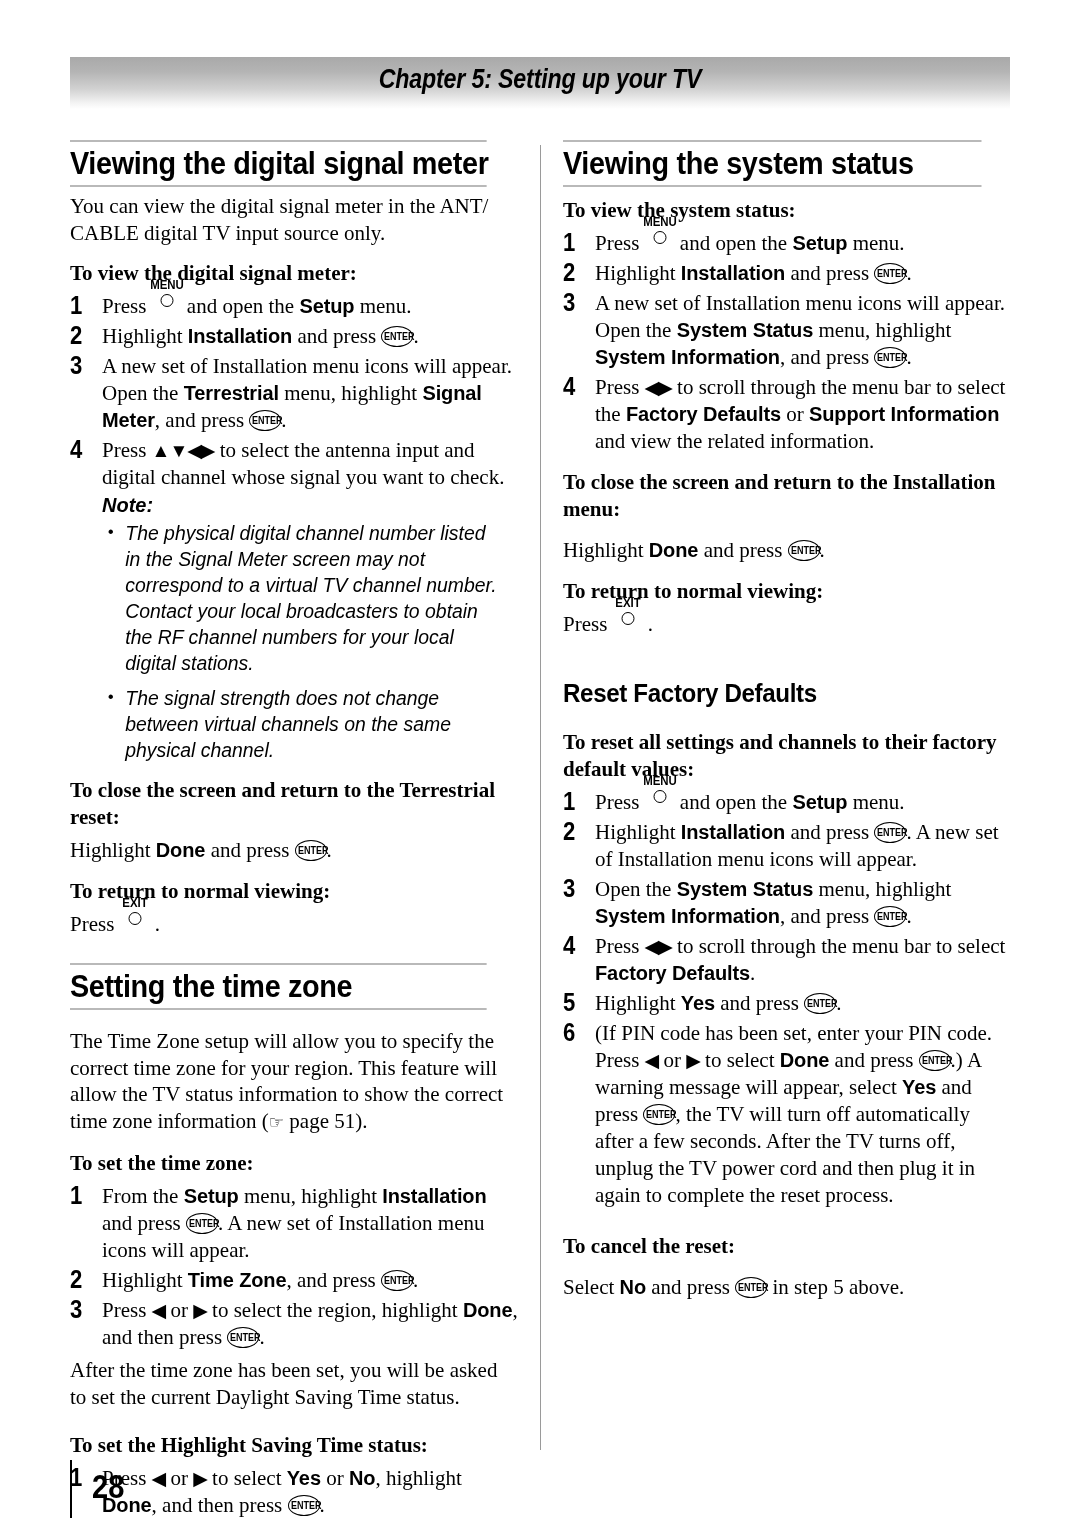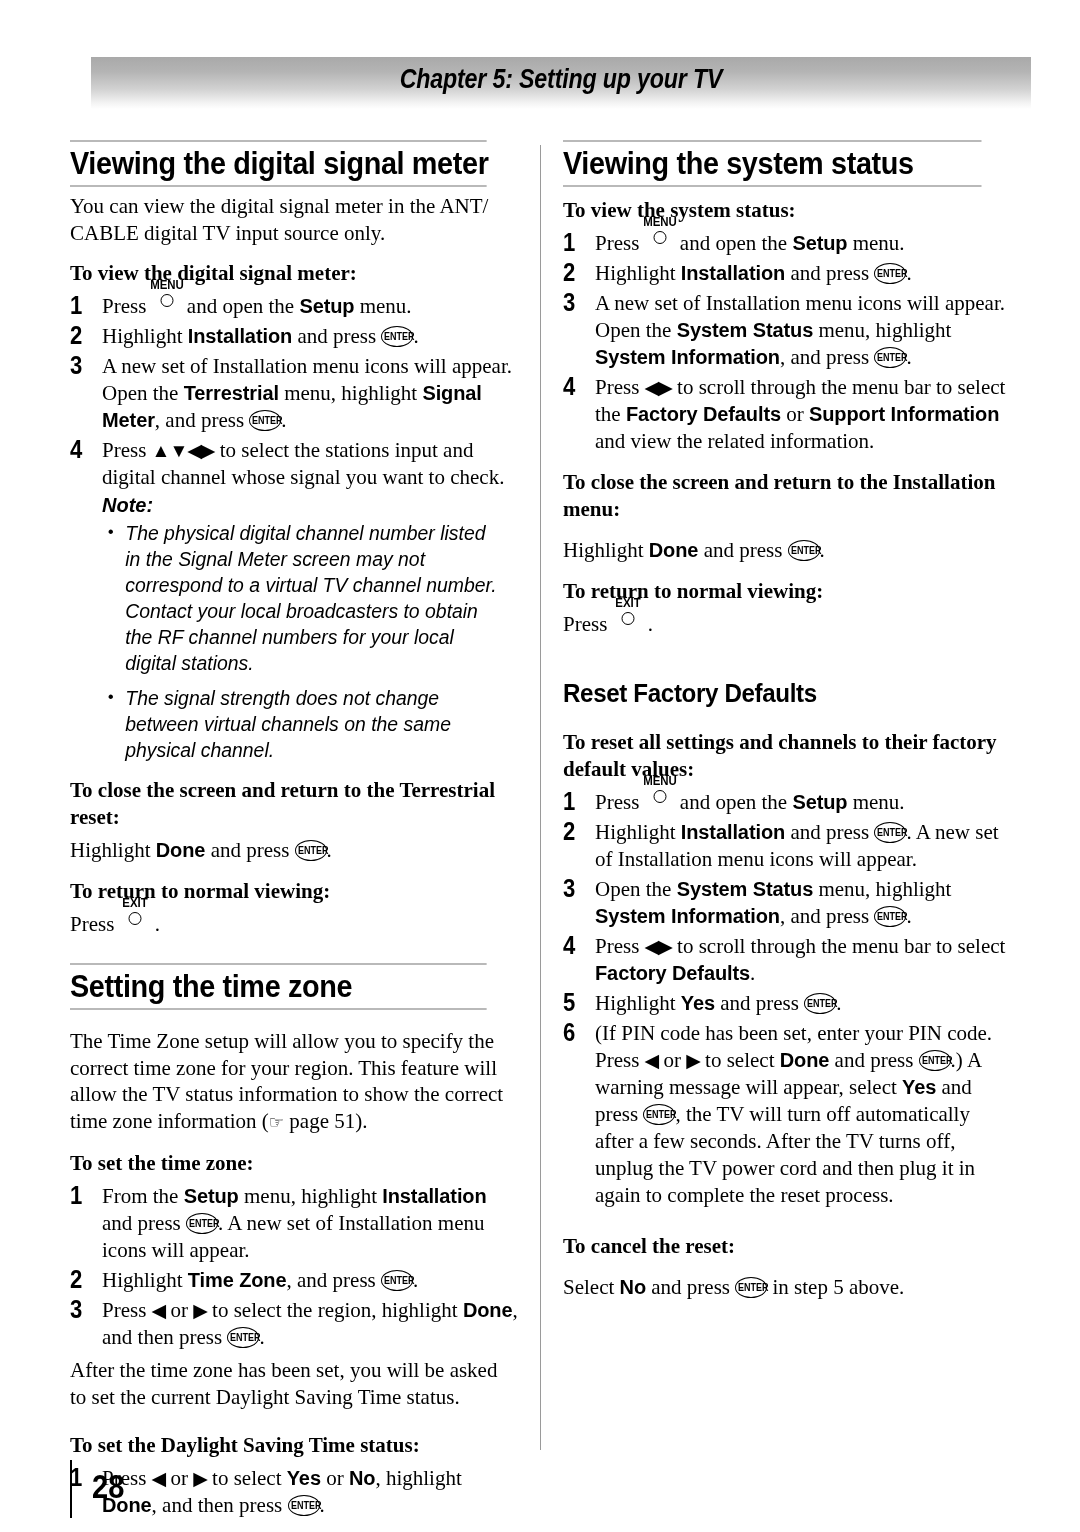--- a/index.html
+++ b/index.html
@@ -17,21 +17,20 @@
   }
 
   
   .chapter-band {
     position: absolute;
     left: 70px;
     top: 57px;
     width: 940px;
     height: 52px;
     background: linear-gradient(to bottom, #a9a9a9 0%, #b4b4b4 28%, #d2d2d2 62%, #f3f3f3 88%, #ffffff 100%);
-    margin-left: 21px;
   }
   .chapter-title {
     position: absolute;
     left: 0;
     top: 0;
     width: 100%;
     text-align: center;
     font-family: "Liberation Sans Narrow", "Liberation Sans", sans-serif;
     font-weight: bold;
     font-style: italic;
@@ -284,21 +283,21 @@
     <li>
       <span class="num">2</span>
       <span>Highlight </span><span class="ui">Installation</span><span> and press </span><span class="key-enter"><span class="eoval"></span><span class="etext">ENTER</span></span><span>.</span>
     </li>
     <li>
       <span class="num">3</span>
       <span>A new set of Installation menu icons will appear. Open the </span><span class="ui">Terrestrial</span><span> menu, highlight </span><span class="ui">Signal Meter</span><span>, and press </span><span class="key-enter"><span class="eoval"></span><span class="etext">ENTER</span></span><span>.</span>
     </li>
     <li>
       <span class="num">4</span>
-      <span>Press </span><span class="arrow">▲</span><span class="arrow">▼</span><span class="arrow">◀</span><span class="arrow">▶</span><span> to select the stations input and digital channel whose signal you want to check.</span>
+      <span>Press </span><span class="arrow">▲</span><span class="arrow">▼</span><span class="arrow">◀</span><span class="arrow">▶</span><span> to select the antenna input and digital channel whose signal you want to check.</span>
 
       <div class="note-label">Note:</div>
       <ul class="note-list">
         <li>
           <span class="bullet">•</span>
           <span>The physical digital channel number listed in the Signal Meter screen may not correspond to a virtual TV channel number. Contact your local broadcasters to obtain the RF channel numbers for your local digital stations.</span>
         </li>
         <li>
           <span class="bullet">•</span>
           <span>The signal strength does not change between virtual channels on the same physical channel.</span>
@@ -329,21 +328,21 @@
       <span>Highlight </span><span class="ui">Time Zone</span><span>, and press </span><span class="key-enter"><span class="eoval"></span><span class="etext">ENTER</span></span><span>.</span>
     </li>
     <li>
       <span class="num">3</span>
       <span>Press </span><span class="arrow">◀</span><span> or </span><span class="arrow">▶</span><span> to select the region, highlight </span><span class="ui">Done</span><span>, and then press </span><span class="key-enter"><span class="eoval"></span><span class="etext">ENTER</span></span><span>.</span>
     </li>
   </ol>
 
   <p class="para" style="">After the time zone has been set, you will be asked to set the current Daylight Saving Time status.</p>
 
-  <h3 class="sub-head" style="margin-top:22px;">To set the Daylight Saving Time status:</h3>
+  <h3 class="sub-head" style="margin-top:22px;">To set the Highlight Saving Time status:</h3>
 
   <ol class="steps">
     <li>
       <span class="num">1</span>
       <span>Press </span><span class="arrow">◀</span><span> or </span><span class="arrow">▶</span><span> to select </span><span class="ui">Yes</span><span> or </span><span class="ui">No</span><span>, highlight </span><span class="ui">Done</span><span>, and then press </span><span class="key-enter"><span class="eoval"></span><span class="etext">ENTER</span></span><span>.</span>
     </li>
   </ol>
 </div>
 
 <div class="col col-right">

